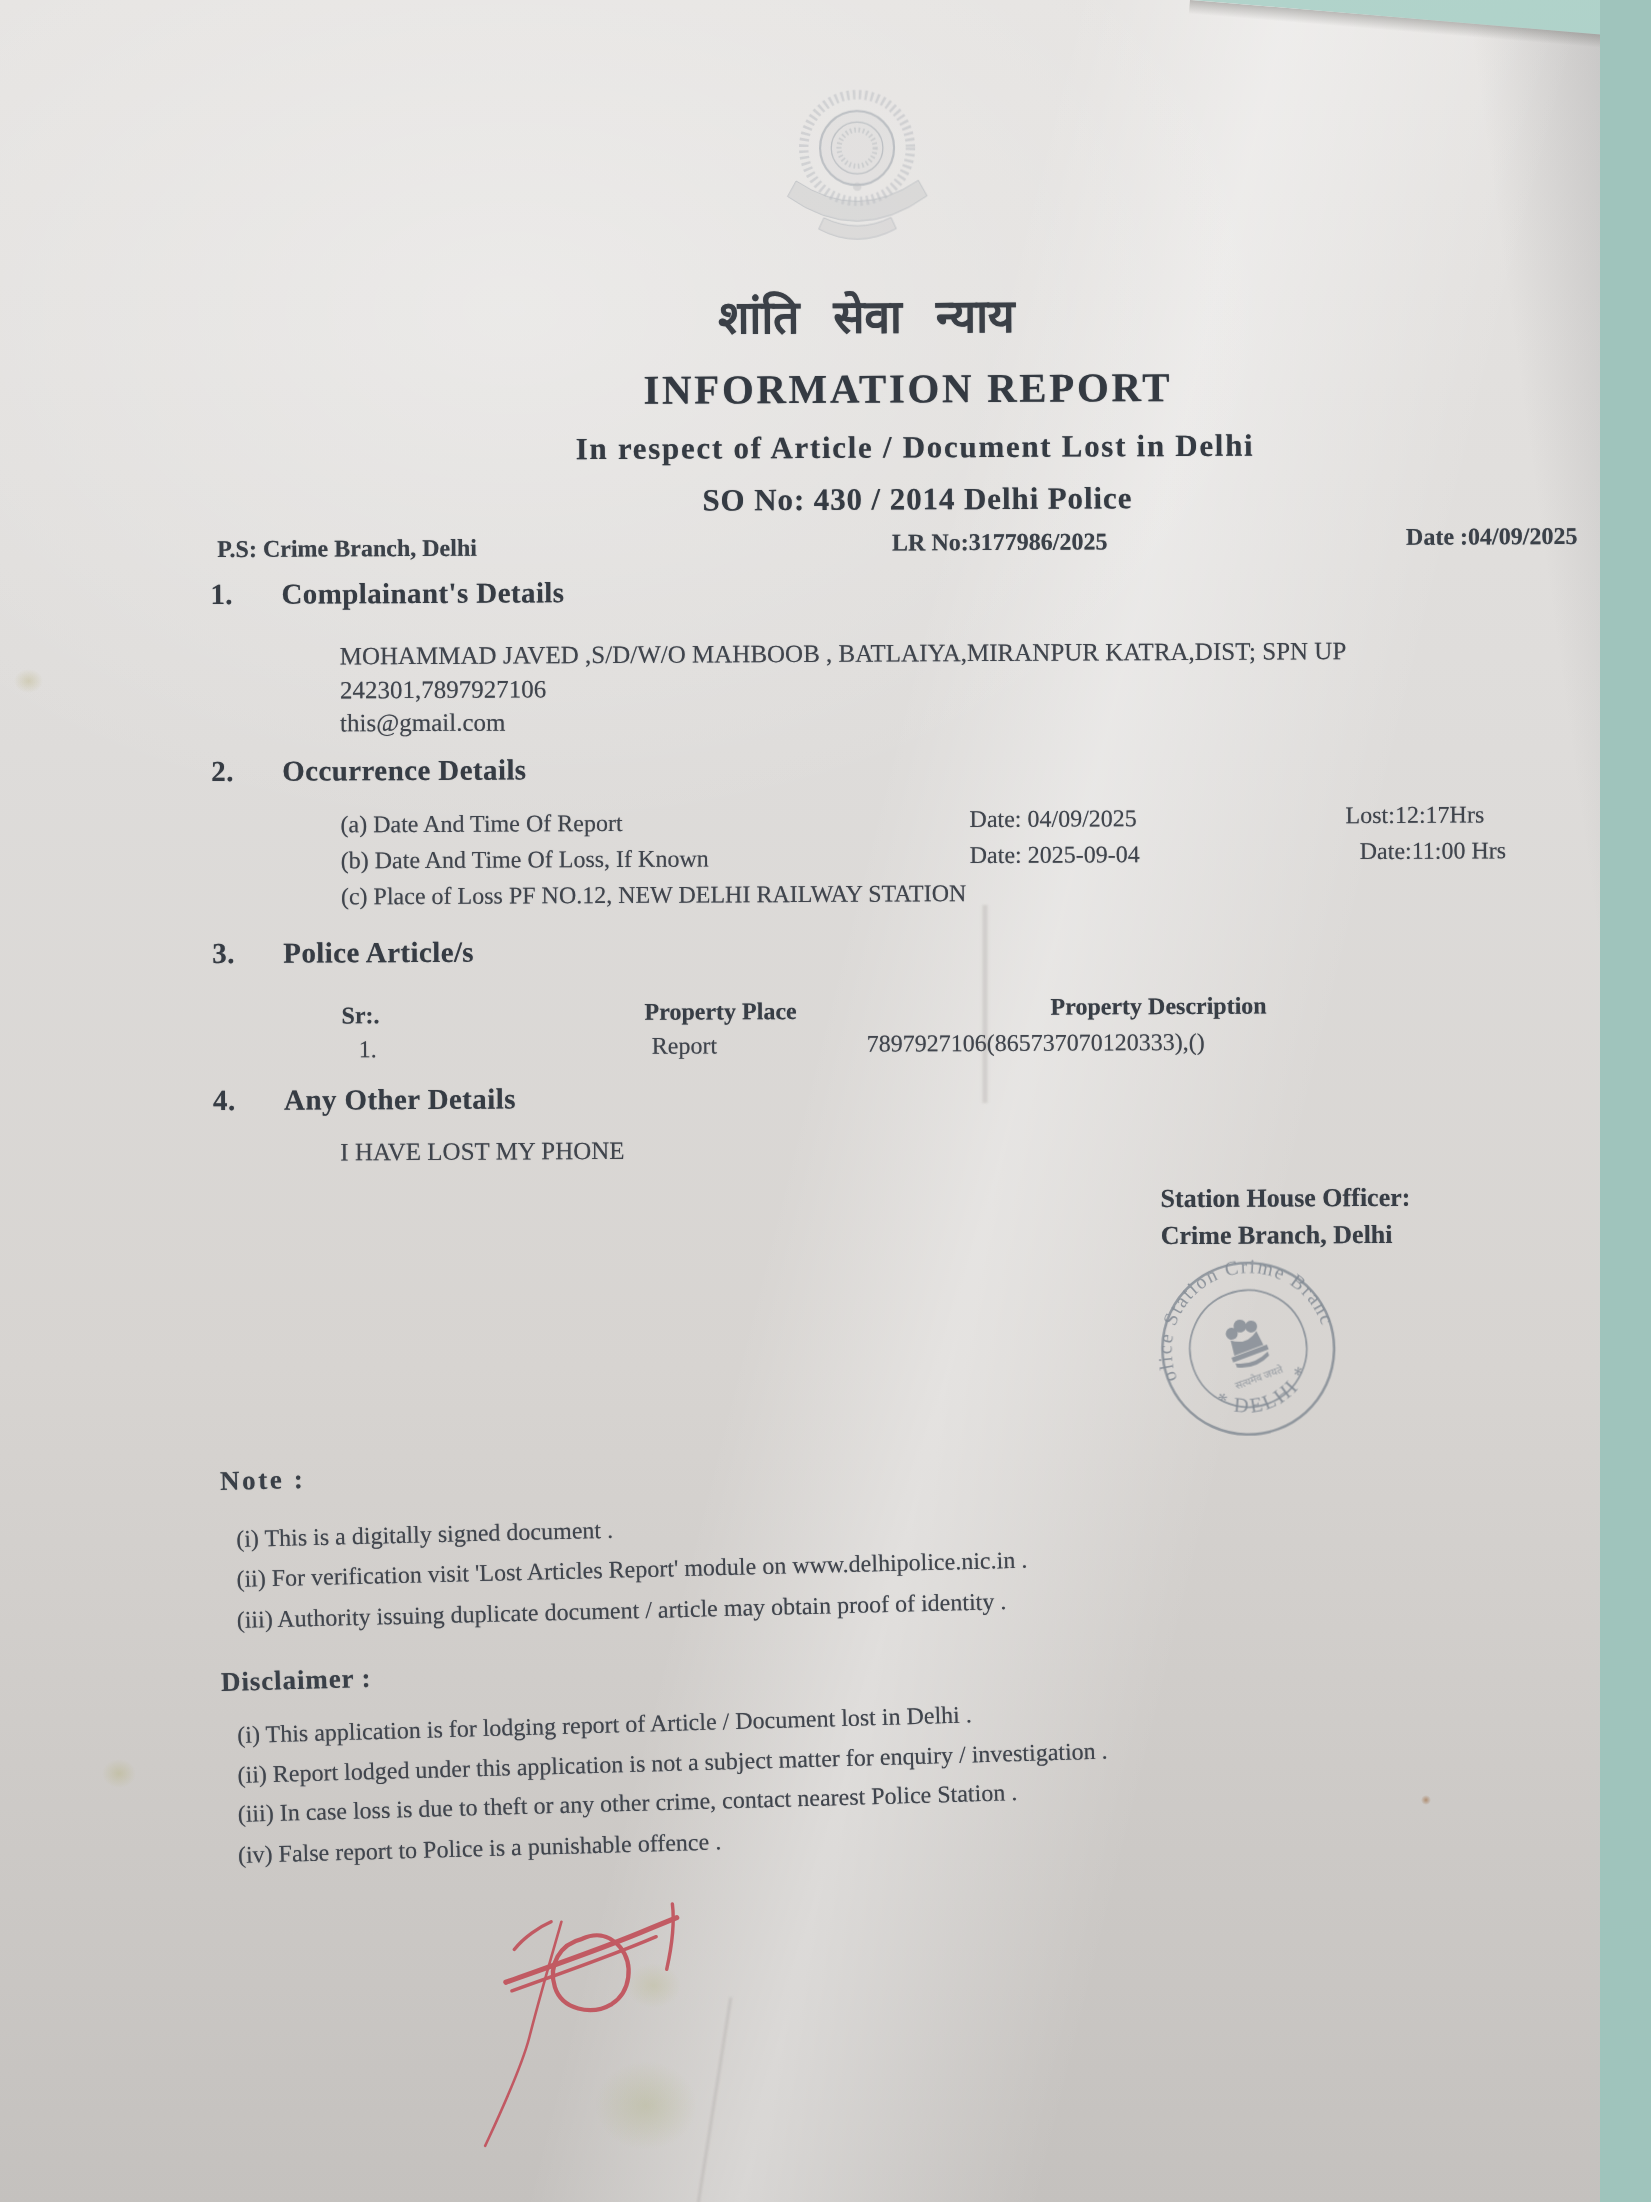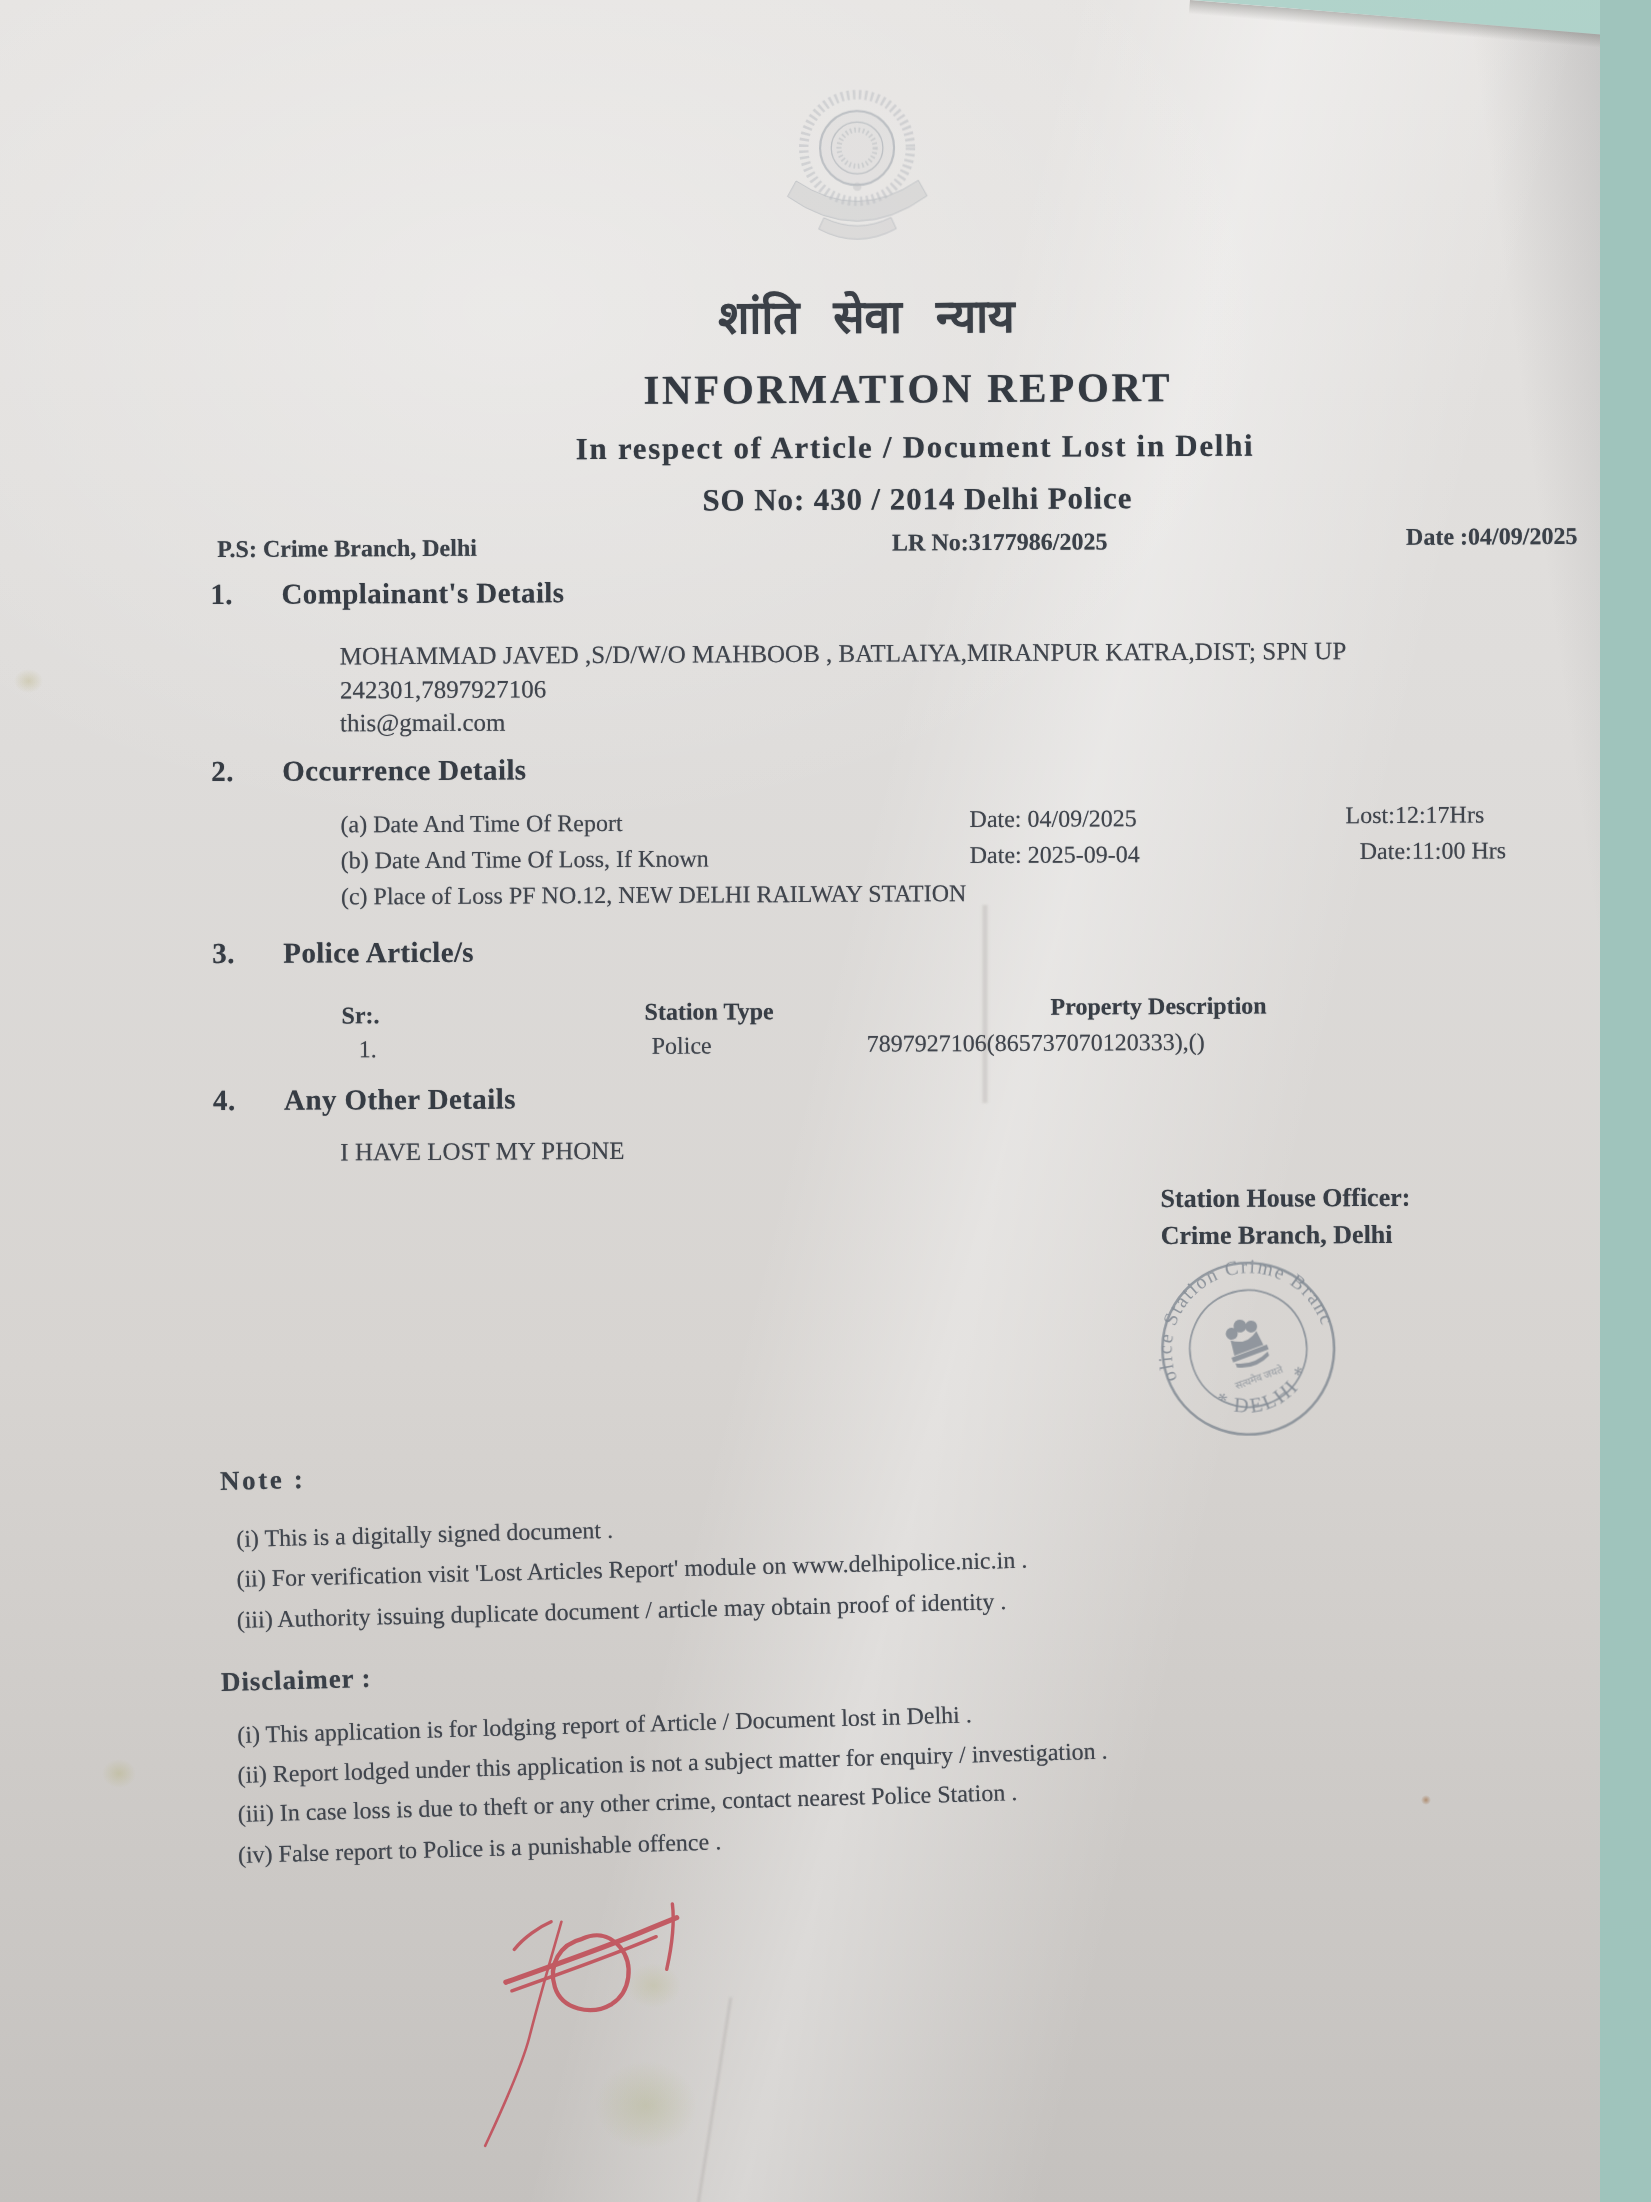--- a/index.html
+++ b/index.html
@@ -94,25 +94,25 @@
       <div class="abs ink f28" style="left:342px;top:845px">(b) Date And Time Of Loss, If Known</div>
       <div class="abs ink f28" style="left:971px;top:843px">Date: 2025-09-04</div>
       <div class="abs ink f28" style="left:1361px;top:841px">Date:11:00 Hrs</div>
 
       <div class="abs ink f28" style="left:342px;top:881px">(c) Place of Loss PF NO.12, NEW DELHI RAILWAY STATION</div>
 
       <div class="abs sec" style="left:213px;top:934px">
         <span class="num">3.</span><span>Police Article/s</span>
       </div>
       <div class="abs ink f28 th" style="left:342px;top:1000px">Sr:.</div>
-      <div class="abs ink f28 th" style="left:645px;top:998px">Station Type</div>
+      <div class="abs ink f28 th" style="left:645px;top:998px">Property Place</div>
       <div class="abs ink f28 th" style="left:1051px;top:995px">Property Description</div>
 
       <div class="abs ink f28" style="left:359px;top:1034px">1.</div>
-      <div class="abs ink f28" style="left:652px;top:1032px">Police</div>
+      <div class="abs ink f28" style="left:652px;top:1032px">Report</div>
       <div class="abs ink f28" style="left:867px;top:1031px">7897927106(865737070120333),()</div>
 
       <div class="abs sec" style="left:213px;top:1081px">
         <span class="num">4.</span><span>Any Other Details</span>
       </div>
       <div class="abs ink f29" style="left:340px;top:1136px">I HAVE LOST MY PHONE</div>
 
       <div class="abs ink bold" style="left:1160px;top:1186px;font-size:26px;color:#383e46">Station House Officer:</div>
       <div class="abs ink bold" style="left:1160px;top:1223px;font-size:26px;color:#383e46">Crime Branch, Delhi</div>
 

